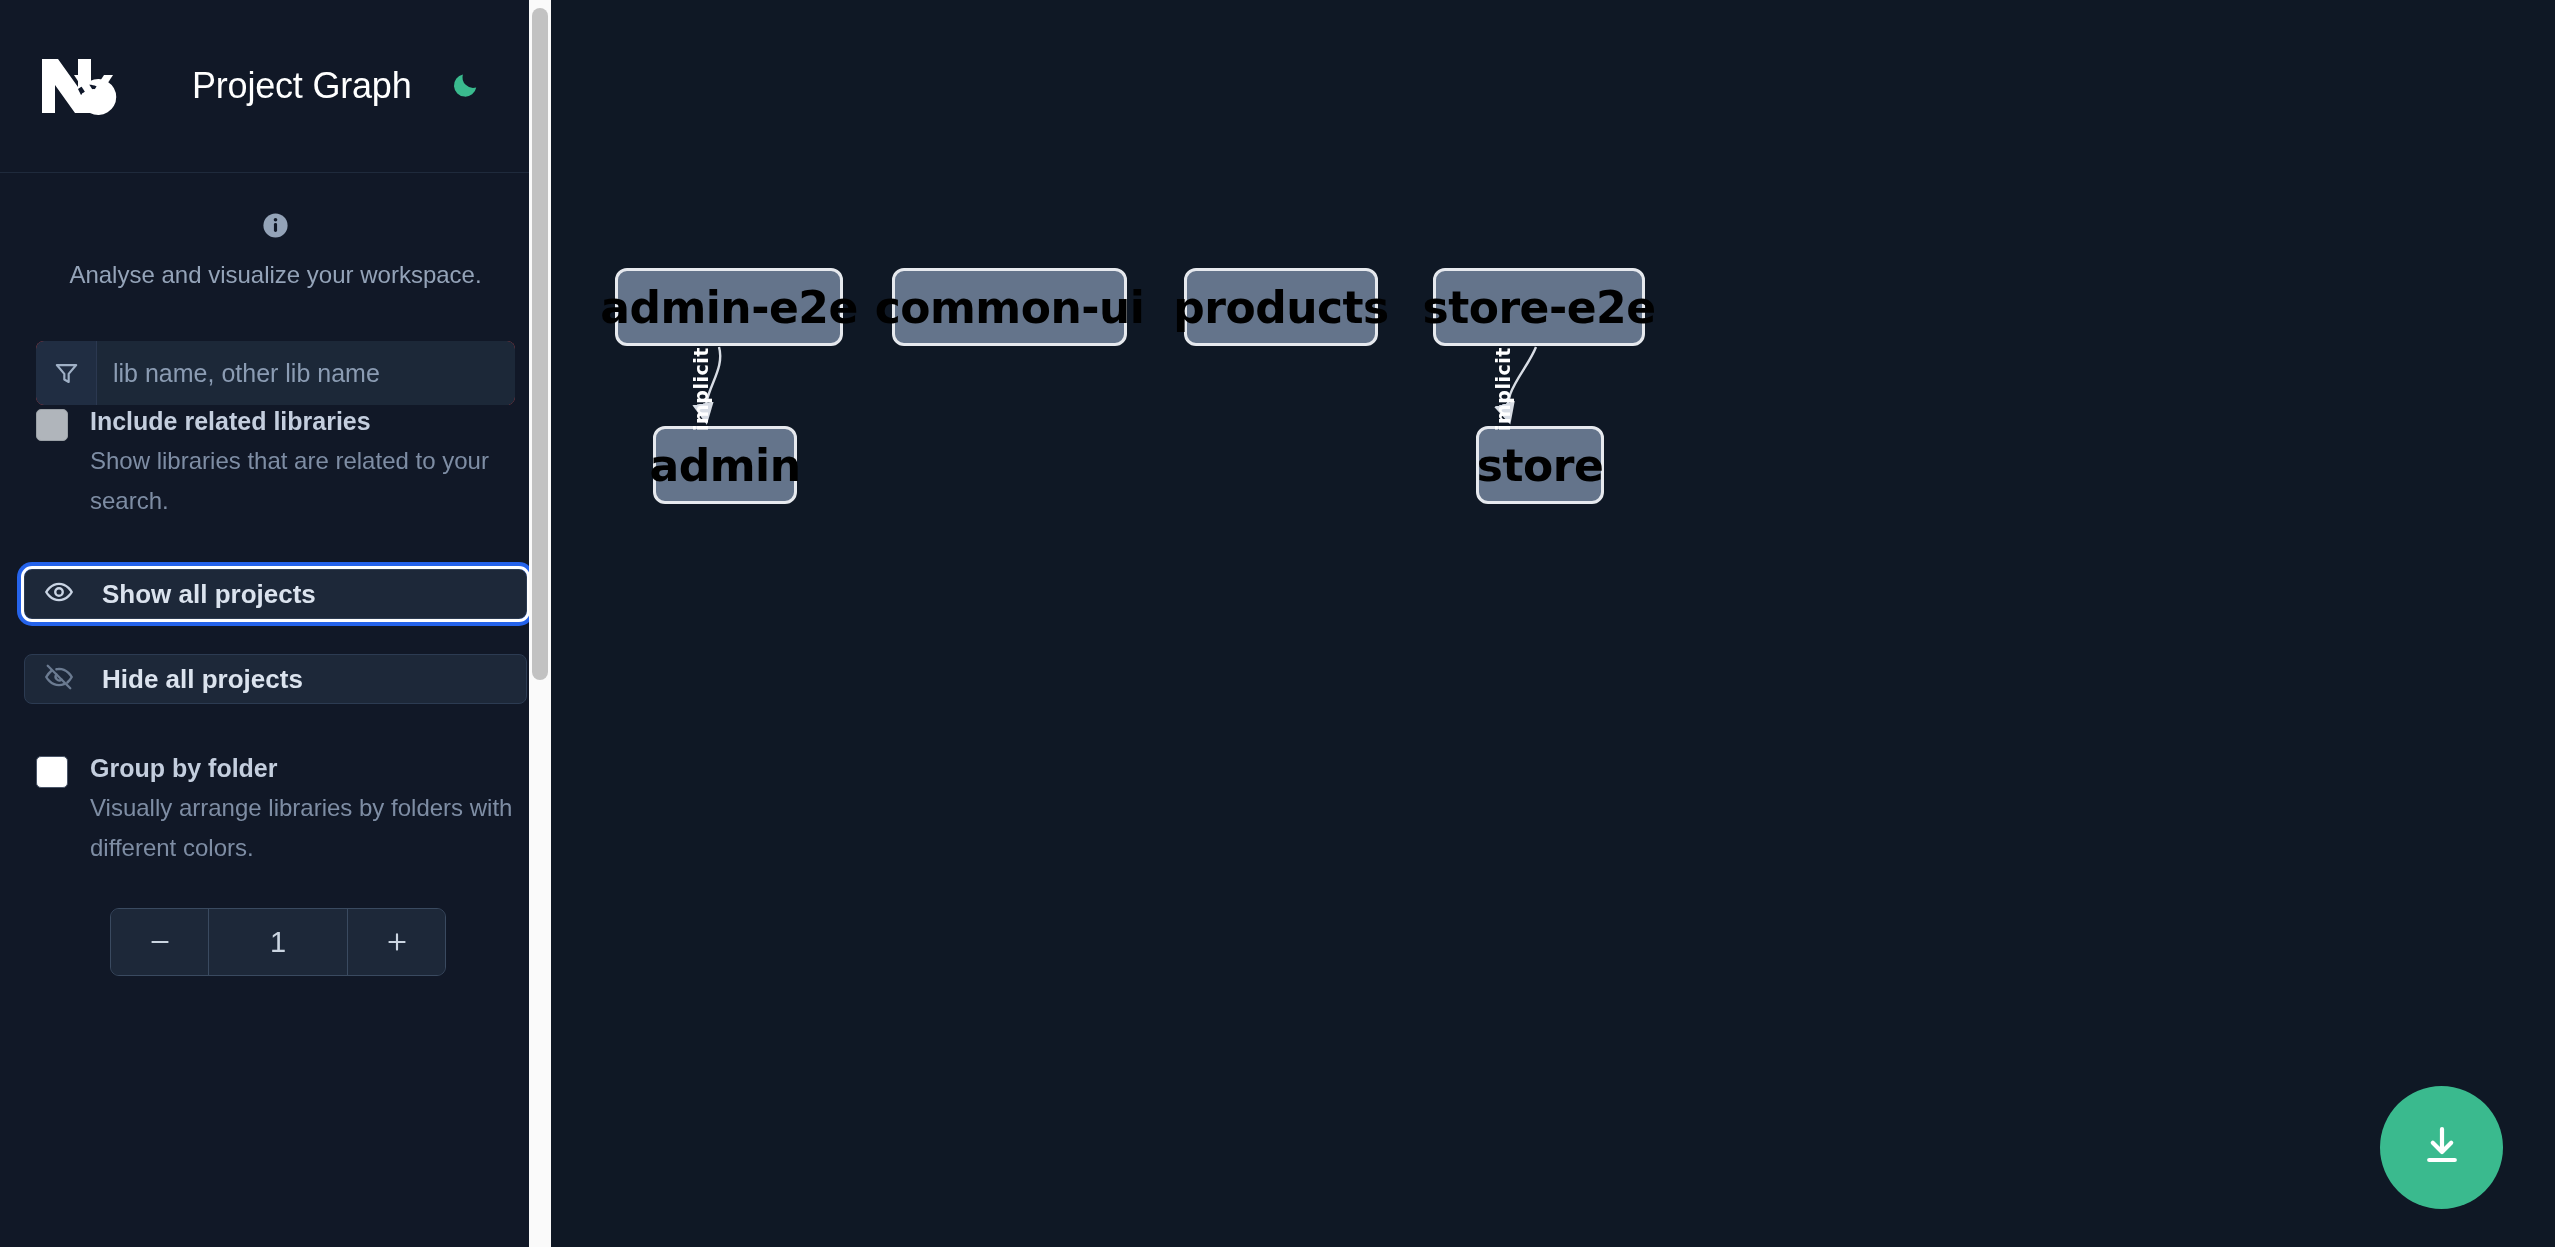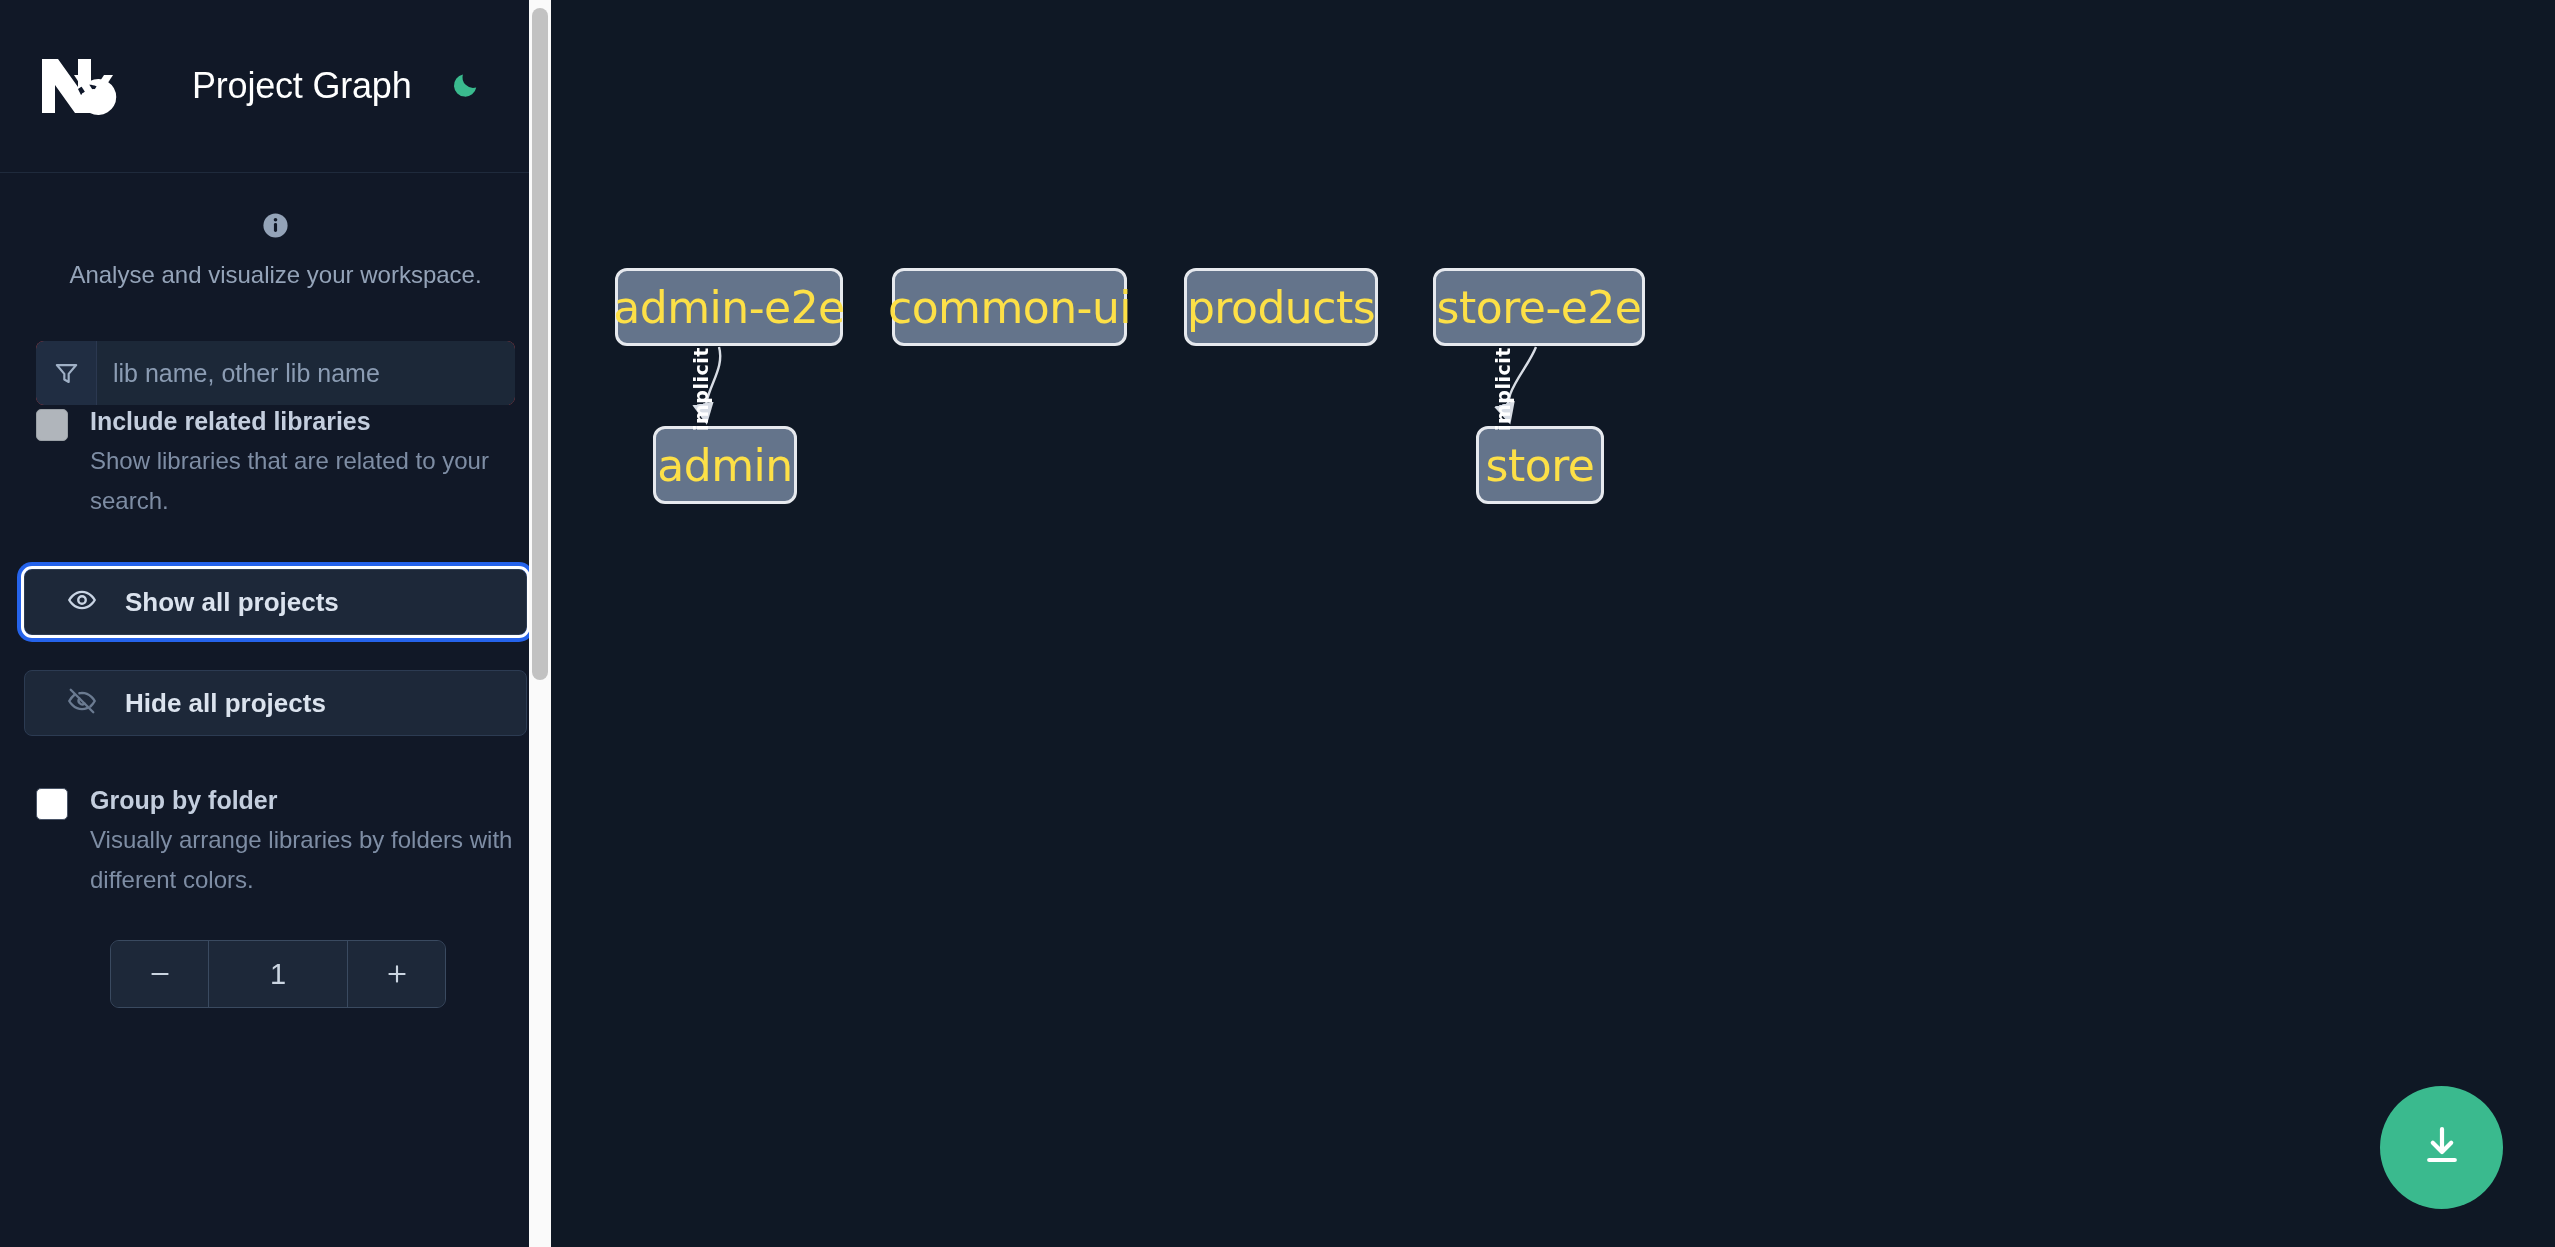--- a/index.html
+++ b/index.html
@@ -101,23 +101,23 @@
   .opt-desc {
     color:#7e8da4;
     font-size:24px;
     line-height:40px;
     margin-top:4px;
     max-width:452px;
   }
 
   .btns { margin:48px 24px 0 24px; }
   .btn-row {
-    height:66px;
+    height:50px;
     display:flex; align-items:center;
-    padding-left:42px;
+    padding-left:19px;
     gap:28px;
     background:#1d2839;
     border:1px solid #2c3b52;
     border-radius:8px;
     cursor:pointer;
   }
   .btn-row + .btn-row { margin-top:35px; }
   .btn-focus {
     outline:3px solid #ffffff;
     box-shadow:0 0 0 7px #2563eb;
@@ -173,26 +173,27 @@
     position:relative;
     background:#0f1825;
     overflow:hidden;
   }
   .node {
     position:absolute;
     background:#64748b;
     border:3px solid #e6e9ee;
     border-radius:12px;
     display:flex; align-items:center; justify-content:center;
-    color:#fde047;
+    color:#000000;
     font-size:44px;
     font-family:"DejaVu Sans", sans-serif;
     letter-spacing:-0.5px;
     cursor:pointer;
     white-space:nowrap;
+    font-weight:bold;
   }
   .edge-label {
     position:absolute;
     color:#ffffff;
     font-size:19px;
     font-weight:bold;
     font-family:"DejaVu Sans", sans-serif;
     transform:rotate(-90deg);
     transform-origin:center center;
     letter-spacing:0.5px;

